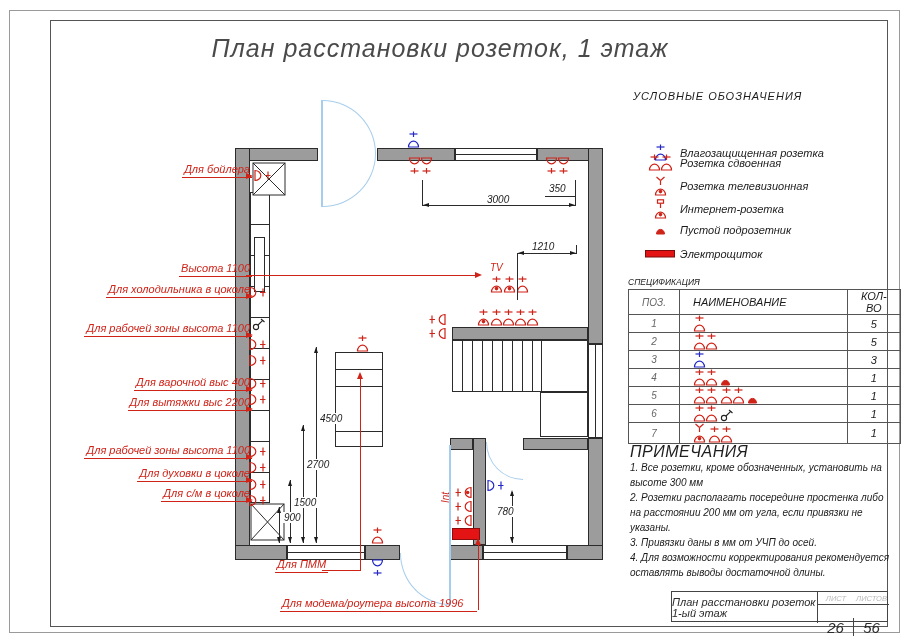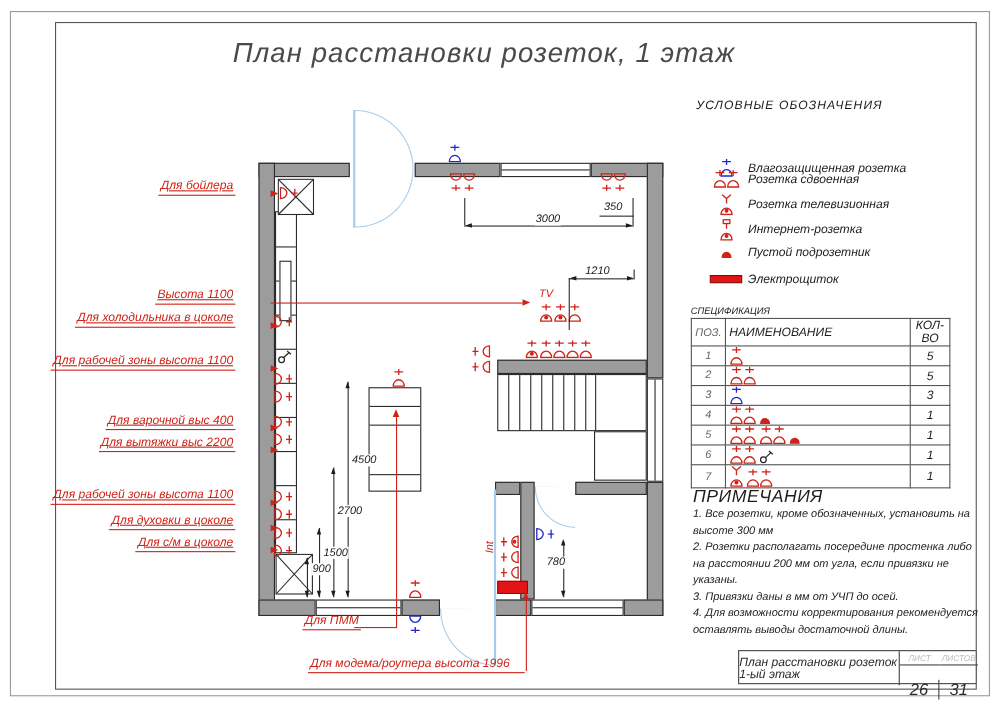--- a/index.html
+++ b/index.html
@@ -15,21 +15,21 @@
   .wall{position:absolute;background:#9c9c9c;border:1px solid #2b2b2b;}
   .win{position:absolute;background:#fff;border:1px solid #2b2b2b;}
   .win.h::after{content:"";position:absolute;left:0;right:0;top:45%;border-top:1px solid #2b2b2b;}
   .win.v::after{content:"";position:absolute;top:0;bottom:0;left:45%;border-left:1px solid #2b2b2b;}
   .ln{position:absolute;background:#2b2b2b;}
   .thin{position:absolute;border:1px solid #2b2b2b;background:#fff;}
   .rln{position:absolute;background:#cf2318;}
   .bluel{position:absolute;background:#a7cdec;}
   .lbl{position:absolute;color:#cf2318;font-style:italic;font-size:11px;line-height:12px;
        white-space:nowrap;border-bottom:1px solid #cf2318;padding:0 2px 2px 2px;}
-  .lbl.ra{right:696px;text-decoration:underline;}
+  .lbl.ra{right:658px;}
   .dim{position:absolute;color:#1c1c1c;font-size:10px;font-style:italic;white-space:nowrap;background:#fff;padding:0 1px;}
   .rtxt{position:absolute;color:#cf2318;font-size:10px;font-style:italic;white-space:nowrap;}
   .ic{position:absolute;line-height:0;}
   .r90{transform:rotate(90deg);}
   .r180{transform:rotate(180deg);}
   .r270{transform:rotate(-90deg);}
   
   .aR{position:absolute;width:0;height:0;border-left:7px solid #cf2318;border-top:3px solid transparent;border-bottom:3px solid transparent;}
   .aU{position:absolute;width:0;height:0;border-bottom:7px solid #cf2318;border-left:3px solid transparent;border-right:3px solid transparent;}
   .aRk{position:absolute;width:0;height:0;border-left:6px solid #1c1c1c;border-top:2.5px solid transparent;border-bottom:2.5px solid transparent;}
@@ -37,21 +37,21 @@
   .aUk{position:absolute;width:0;height:0;border-bottom:6px solid #1c1c1c;border-left:2.5px solid transparent;border-right:2.5px solid transparent;}
   .aDk{position:absolute;width:0;height:0;border-top:6px solid #1c1c1c;border-left:2.5px solid transparent;border-right:2.5px solid transparent;}
   
   .lg-title{position:absolute;left:633px;top:90px;font-size:11px;font-style:italic;color:#1c1c1c;letter-spacing:1px;}
   .lg-row{position:absolute;left:640px;display:flex;align-items:center;width:250px;}
   .lg-ico{width:40px;display:flex;justify-content:center;line-height:0;}
   .lg-lab{font-size:11px;font-style:italic;color:#1c1c1c;}
   
   .sp-title{position:absolute;left:628px;top:277px;font-size:8.5px;font-style:italic;color:#1c1c1c;}
   table.spec{position:absolute;left:628px;top:289px;border-collapse:collapse;}
-  table.spec td,table.spec th{border:1px solid #555;font-style:italic;color:#1c1c1c;padding:0 3px;height:17px;}
+  table.spec td,table.spec th{border:1px solid #555;font-style:italic;color:#1c1c1c;padding:0 13px;height:17px;}
   table.spec th{font-size:11px;font-weight:normal;text-align:left;}
   table.spec .c-pos{width:28px;text-align:center;font-size:10px;color:#666;}
   table.spec .c-name{width:168px;}
   table.spec .c-qty{width:36px;text-align:center;font-size:11px;}
   table.spec .icons{display:flex;align-items:flex-end;gap:2px;line-height:0;}
   
   .nt-title{position:absolute;left:630px;top:443px;font-size:16px;font-style:italic;color:#1c1c1c;letter-spacing:.5px;}
   .nt-lines{position:absolute;left:630px;top:460px;width:266px;font-size:10px;font-style:italic;color:#1c1c1c;line-height:15px;}
   
   .tb{position:absolute;left:671px;top:591px;width:217px;height:31px;border:1px solid #444;background:#fff;}
@@ -729,15 +729,15 @@
   </div>
 
   <div class="tb">
     <div class="name">
       <div>План расстановки розеток</div>
       <div>1-ый этаж</div>
     </div>
     <div class="hcell l1">ЛИСТ</div>
     <div class="hcell l2">ЛИСТОВ</div>
     <div class="vcell l1" style="border-right:1px solid #444;">26</div>
-    <div class="vcell l2">31</div>
+    <div class="vcell l2">56</div>
   </div>
 </div>
 
 </body></html>

